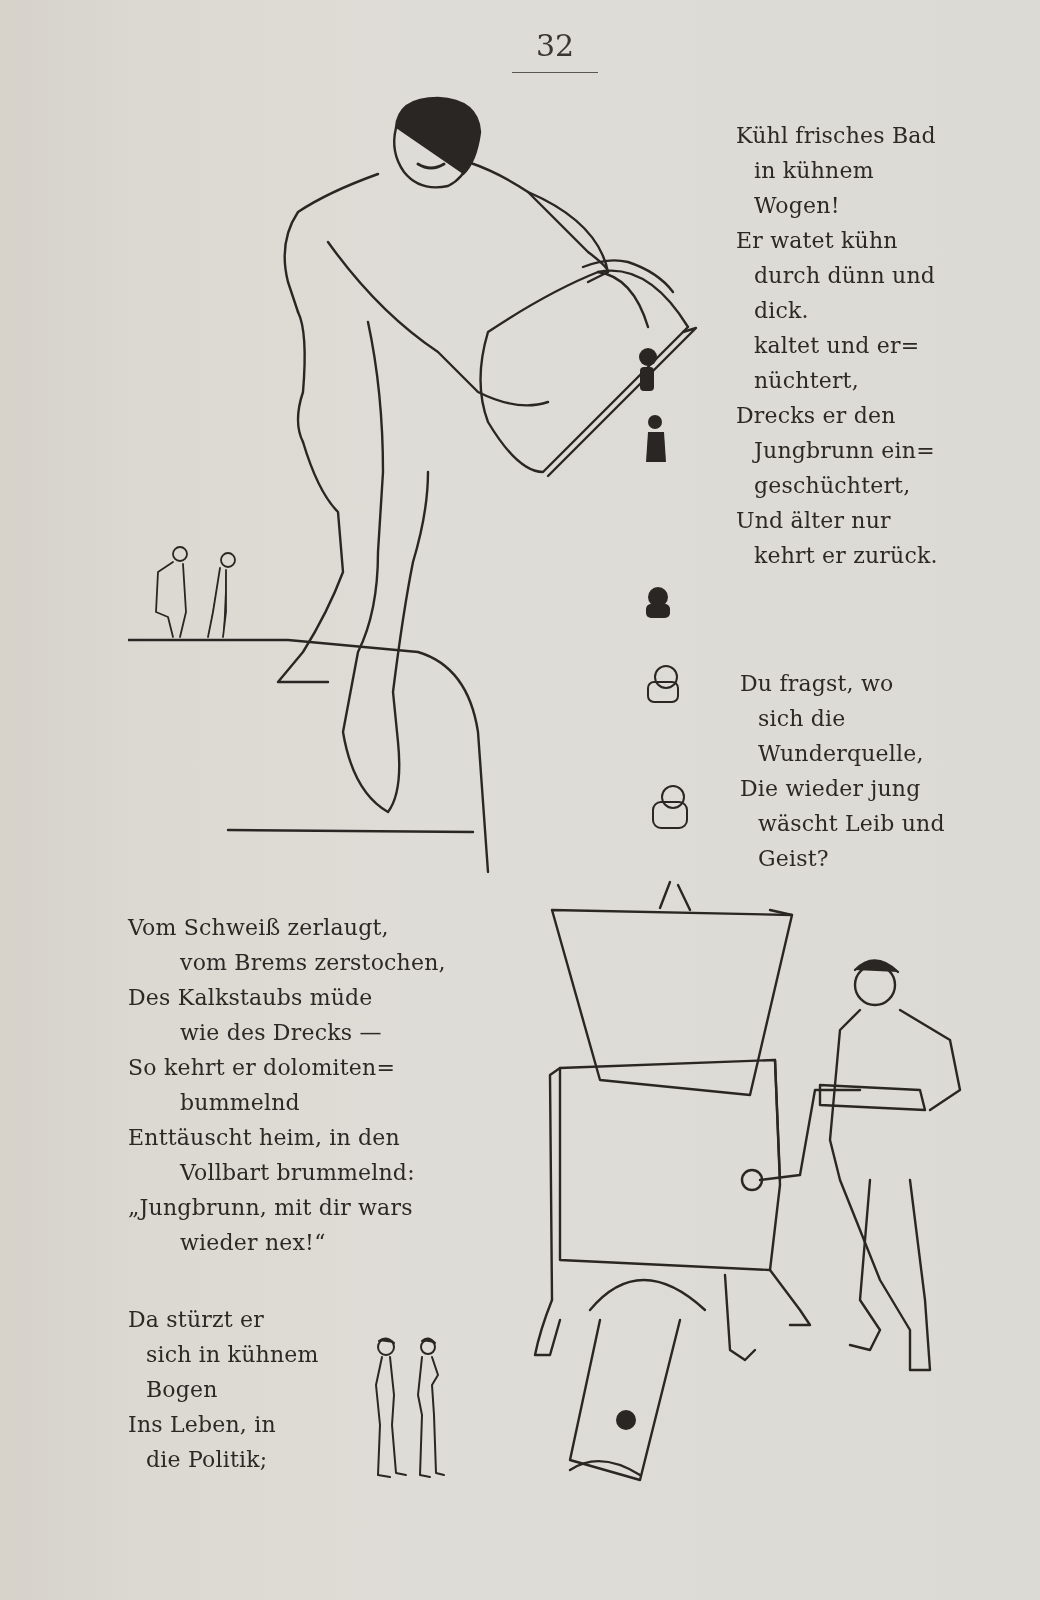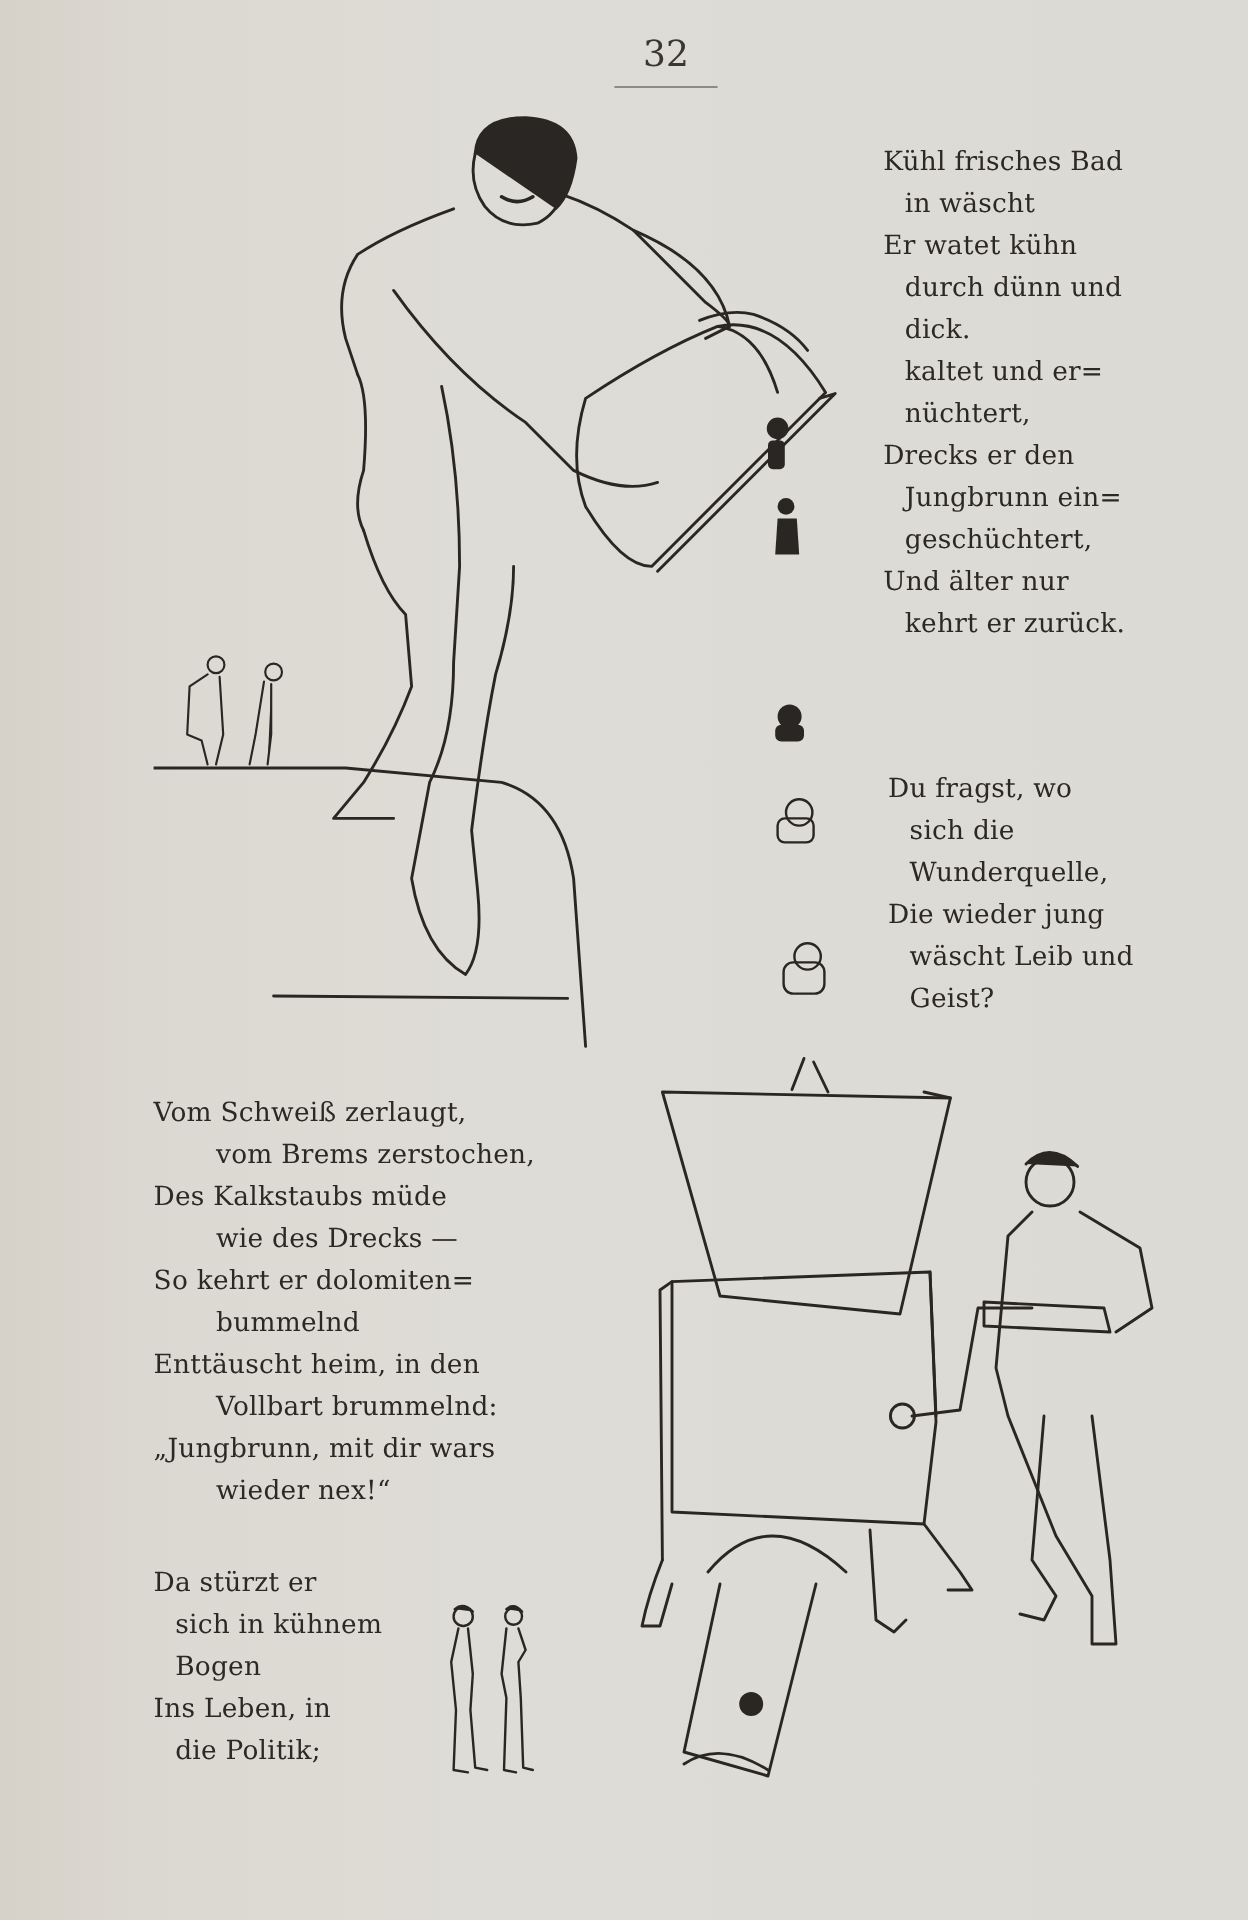--- a/index.html
+++ b/index.html
@@ -80,34 +80,35 @@
         <circle cx="52" cy="462" r="7"></circle>
         <path d="M45 470 L30 480 L28 520 L40 525 L45 545 M55 472 L58 520 L52 545"></path>
         <circle cx="100" cy="468" r="7"></circle>
         <path d="M92 476 L85 520 L80 545 M98 478 L98 520 L95 545" fill="#2a2624"></path>
       </g>
     </svg>
   </div>
 
   <div class="stanza" style="left:736px; top:118px;">
     <div class="line">Kühl frisches Bad</div>
-    <div class="line indent">in wäscht</div>
+    <div class="line indent">in kühnem</div>
+    <div class="line indent">Wogen!</div>
     <div class="line">Er watet kühn</div>
     <div class="line indent">durch dünn und</div>
     <div class="line indent">dick.</div>
     <div class="line indent">kaltet und er=</div>
     <div class="line indent">nüchtert,</div>
     <div class="line">Drecks er den</div>
     <div class="line indent">Jungbrunn ein=</div>
     <div class="line indent">geschüchtert,</div>
     <div class="line">Und älter nur</div>
     <div class="line indent">kehrt er zurück.</div>
   </div>
 
-  <div class="stanza" style="left:740px; top:640px;">
+  <div class="stanza" style="left:740px; top:666px;">
     <div class="line">Du fragst, wo</div>
     <div class="line indent">sich die</div>
     <div class="line indent">Wunderquelle,</div>
     <div class="line">Die wieder jung</div>
     <div class="line indent">wäscht Leib und</div>
     <div class="line indent">Geist?</div>
   </div>
 
   <div class="illus" style="left:530px; top:880px;">
     <svg width="460" height="610" viewBox="0 0 460 610" fill="none" stroke="#2a2624" stroke-width="2.4" stroke-linecap="round" stroke-linejoin="round">

